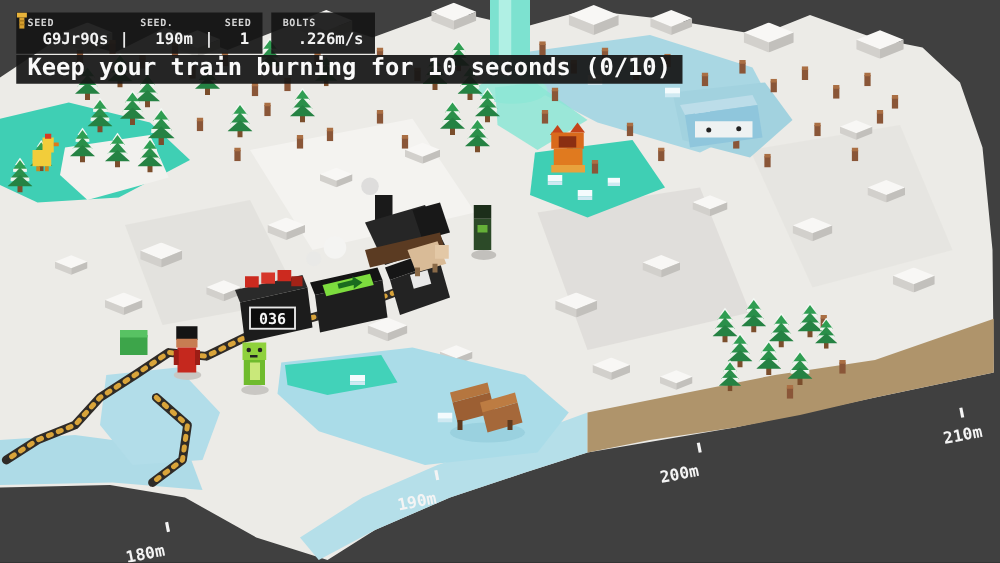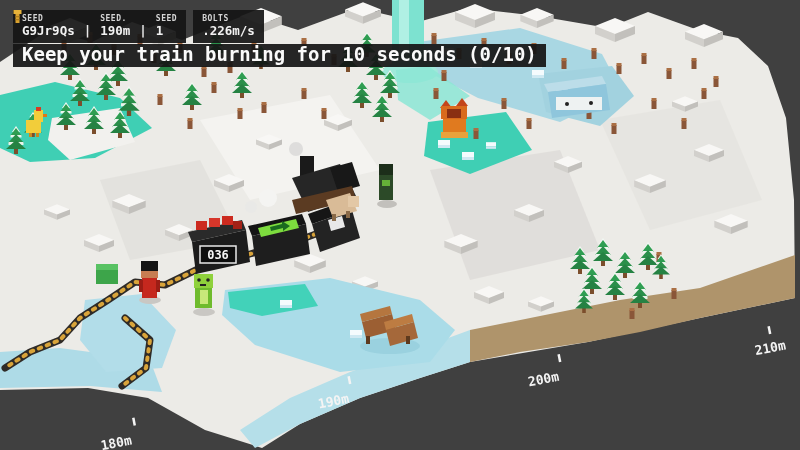--- a/index.html
+++ b/index.html
@@ -4,21 +4,21 @@
 <style>
   html,body{margin:0;padding:0;background:#2b2b2b;}
   .stage{position:relative;width:800px;height:450px;overflow:hidden;background:#404040;
          font-family:"DejaVu Sans Mono",monospace;}
   .stage svg{position:absolute;left:0;top:0;}
   
   .hud{position:absolute;top:10px;left:13px;display:flex;gap:7px;z-index:5;}
   .panel{background:rgba(22,22,22,.93);color:#f2f2f2;padding:4px 9px 5px;display:flex;gap:9px;align-items:flex-end;}
   .col{display:flex;flex-direction:column;gap:1px;}
   .lbl{font-size:8px;line-height:9px;color:#d6d6d6;font-weight:bold;letter-spacing:.5px;}
-  .val{font-size:12.5px;line-height:14px;font-weight:bold;display:flex;align-items:center;gap:3px;white-space:nowrap;}
+  .val{font-size:12.5px;line-height:14px;font-weight:bold;display:flex;align-items:center;gap:3px;white-space:nowrap;margin-left:12px;}
   .sep{font-size:12.5px;font-weight:bold;color:#e8e8e8;line-height:14px;}
   .banner{position:absolute;top:44px;left:13px;background:rgba(22,22,22,.93);color:#fafafa;
           font-size:19px;font-weight:bold;line-height:15px;padding:3px 9px 5px;white-space:nowrap;z-index:5;}
   .bolt-svg{display:inline-block;}
   .marker-text{font-family:"DejaVu Sans Mono",monospace;font-size:13px;font-weight:bold;fill:#f4f4f4;}
 </style>
 </head>
 <body>
 
 <div class="stage">

